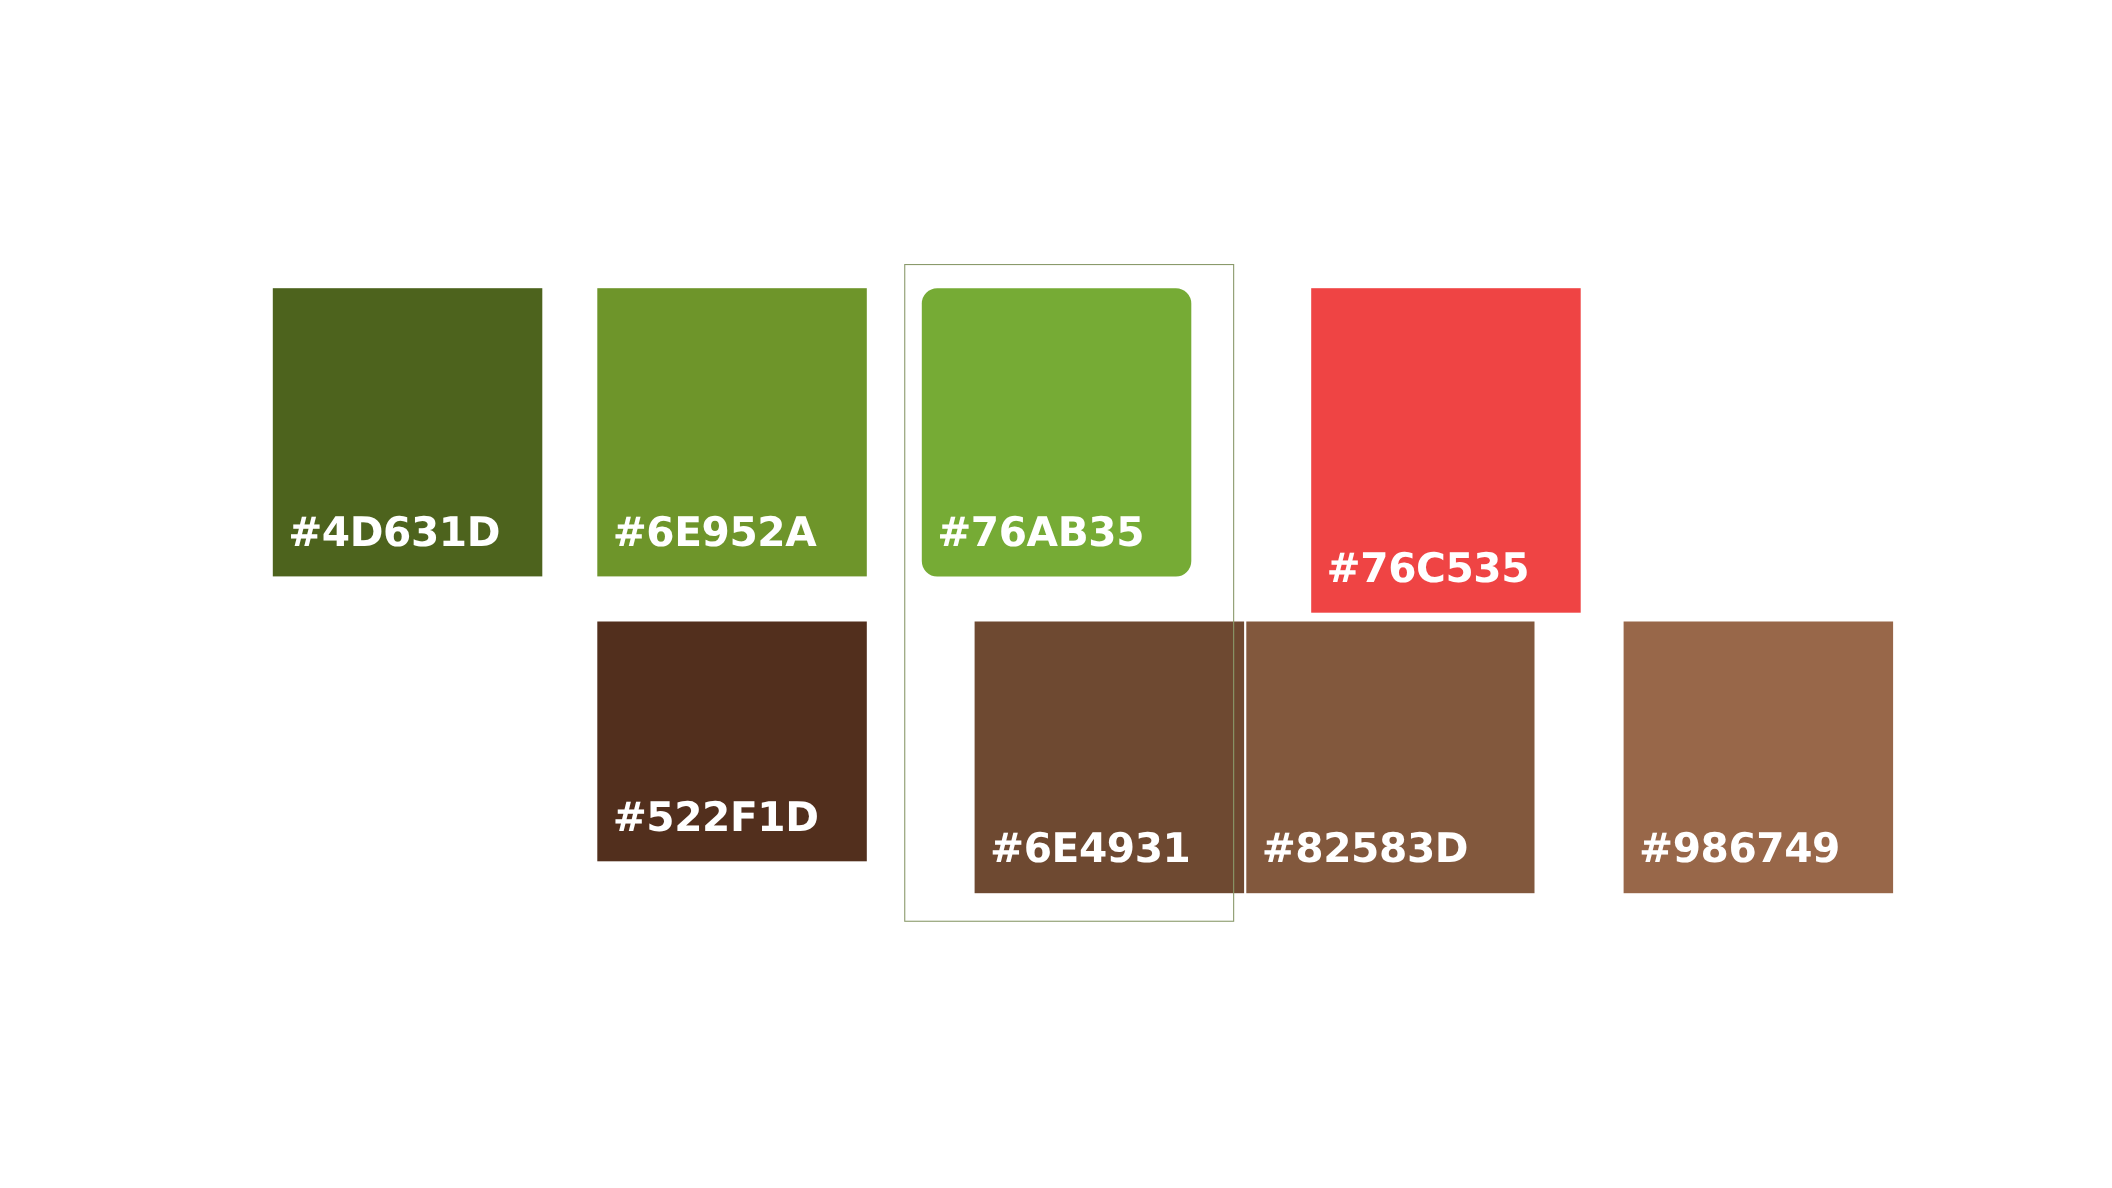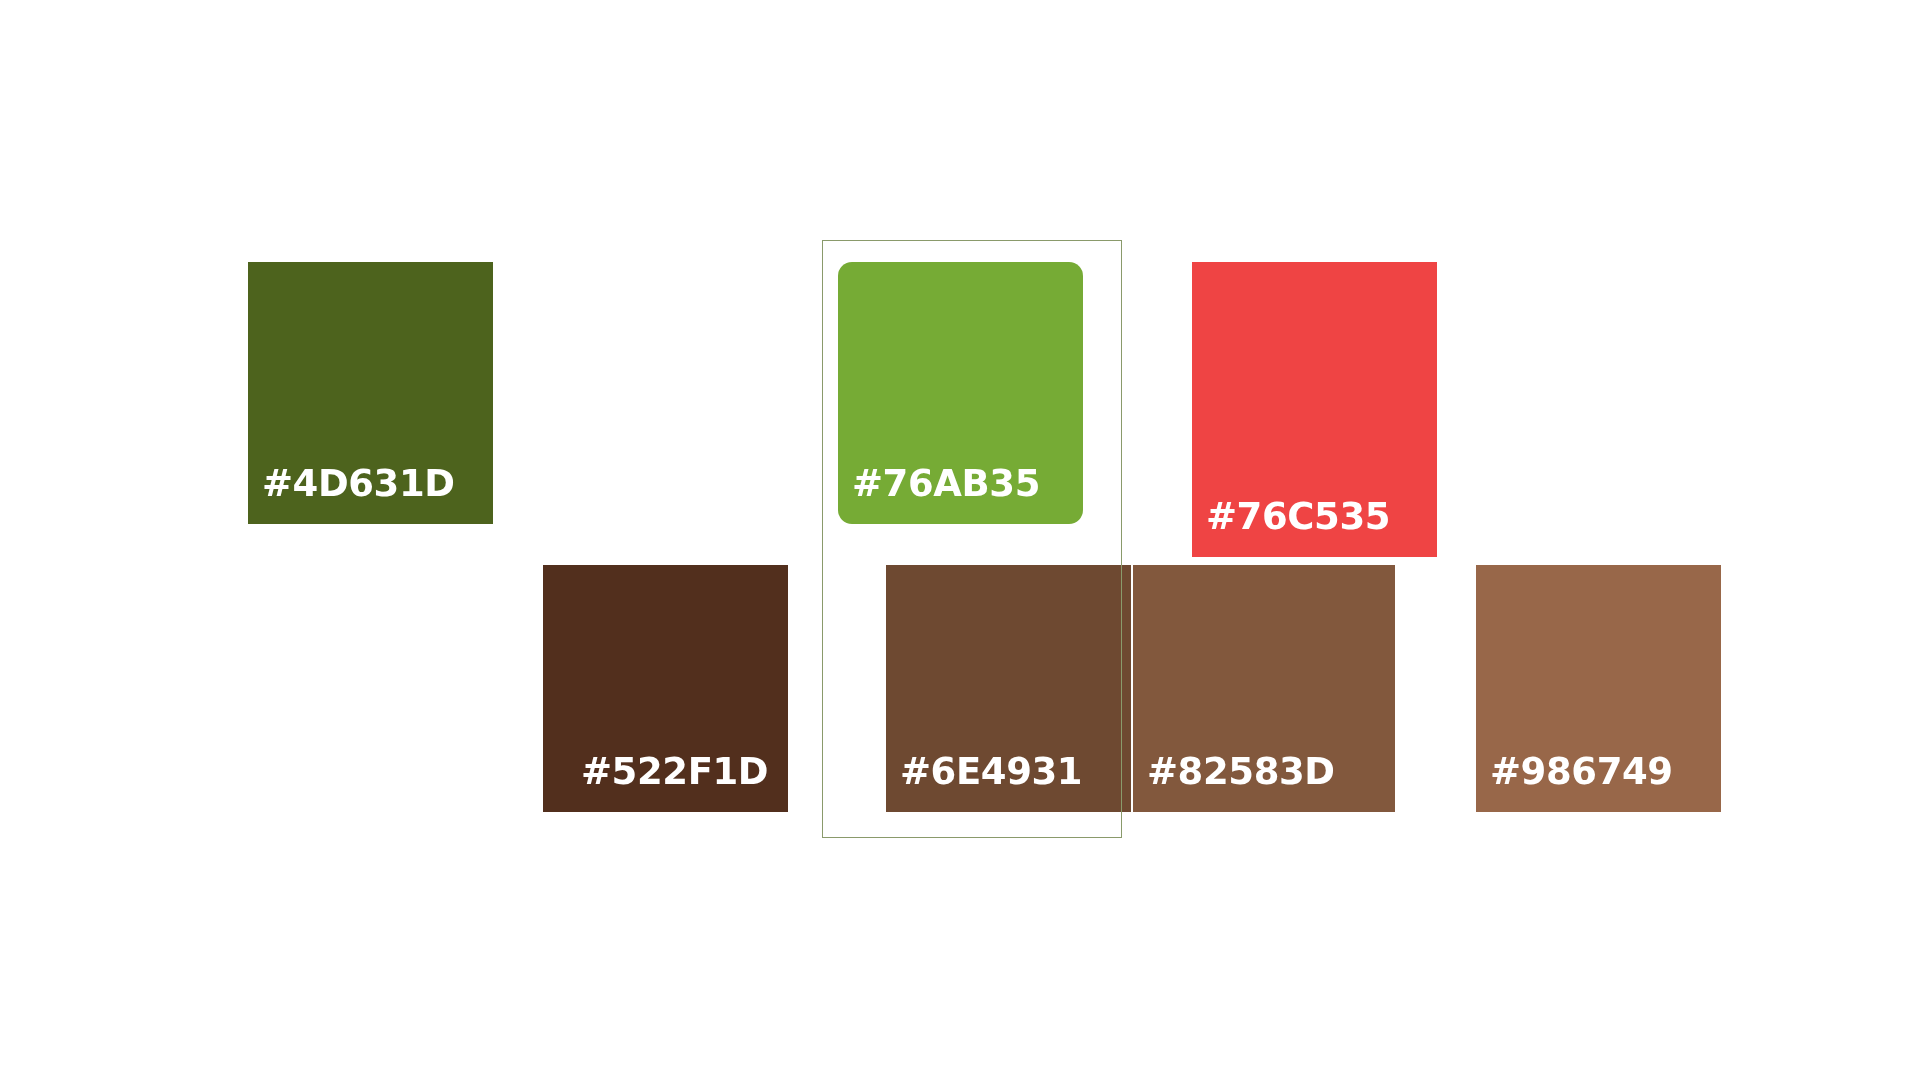--- a/index.html
+++ b/index.html
@@ -55,29 +55,32 @@
   }
 </style>
 </head>
 <body style="background: rgb(255, 255, 255);">
 
 <div id="palette-canvas" style="width: 1920px; height: 1080px; background: rgb(255, 255, 255);">
     <div style="position: absolute; left: 0px; top: 0px; width: 100%; height: 100%; text-align: right;">
       <div class="swatch" style="left: 248px; top: 262px; width: 245px; height: 262px; background: rgb(77, 99, 29);">
         <span class="swatch-label">#4D631D</span>
       </div>
+      <div class="swatch" style="left: 543px; top: 262px; width: 245px; height: 262px; background: rgb(110, 149, 42);">
+        <span class="swatch-label">#6E952A</span>
+      </div>
       <div class="swatch" style="left: 838px; top: 262px; width: 245px; height: 262px; background: rgb(118, 171, 53); border-radius: 14px;">
         <span class="swatch-label">#76AB35</span>
       </div>
       <div class="swatch" style="left: 1192px; top: 262px; width: 245px; height: 295px; background: #ef4444;">
         <span class="swatch-label">#76C535</span>
       </div>
     </div>
     <div style="position: absolute; left: 0px; top: 0px; width: 100%; height: 100%;">
-      <div class="swatch" style="left: 543px; top: 565px; width: 245px; height: 247px; background: rgb(82, 47, 29); padding-left: 24px;">
+      <div class="swatch" style="left: 543px; top: 565px; width: 245px; height: 218px; background: rgb(82, 47, 29);">
         <span class="swatch-label">#522F1D</span>
       </div>
       <div class="swatch" style="left: 886px; top: 565px; width: 245px; height: 247px; background: rgb(110, 73, 49);">
         <span class="swatch-label">#6E4931</span>
       </div>
       <div class="swatch" style="left: 1133px; top: 565px; width: 262px; height: 247px; background: rgb(130, 88, 61);">
         <span class="swatch-label">#82583D</span>
       </div>
       <div class="swatch" style="left: 1428px; top: 565px; width: 245px; height: 247px; background: rgb(152, 103, 73); margin-left: 48px;">
         <span class="swatch-label">#986749</span>

